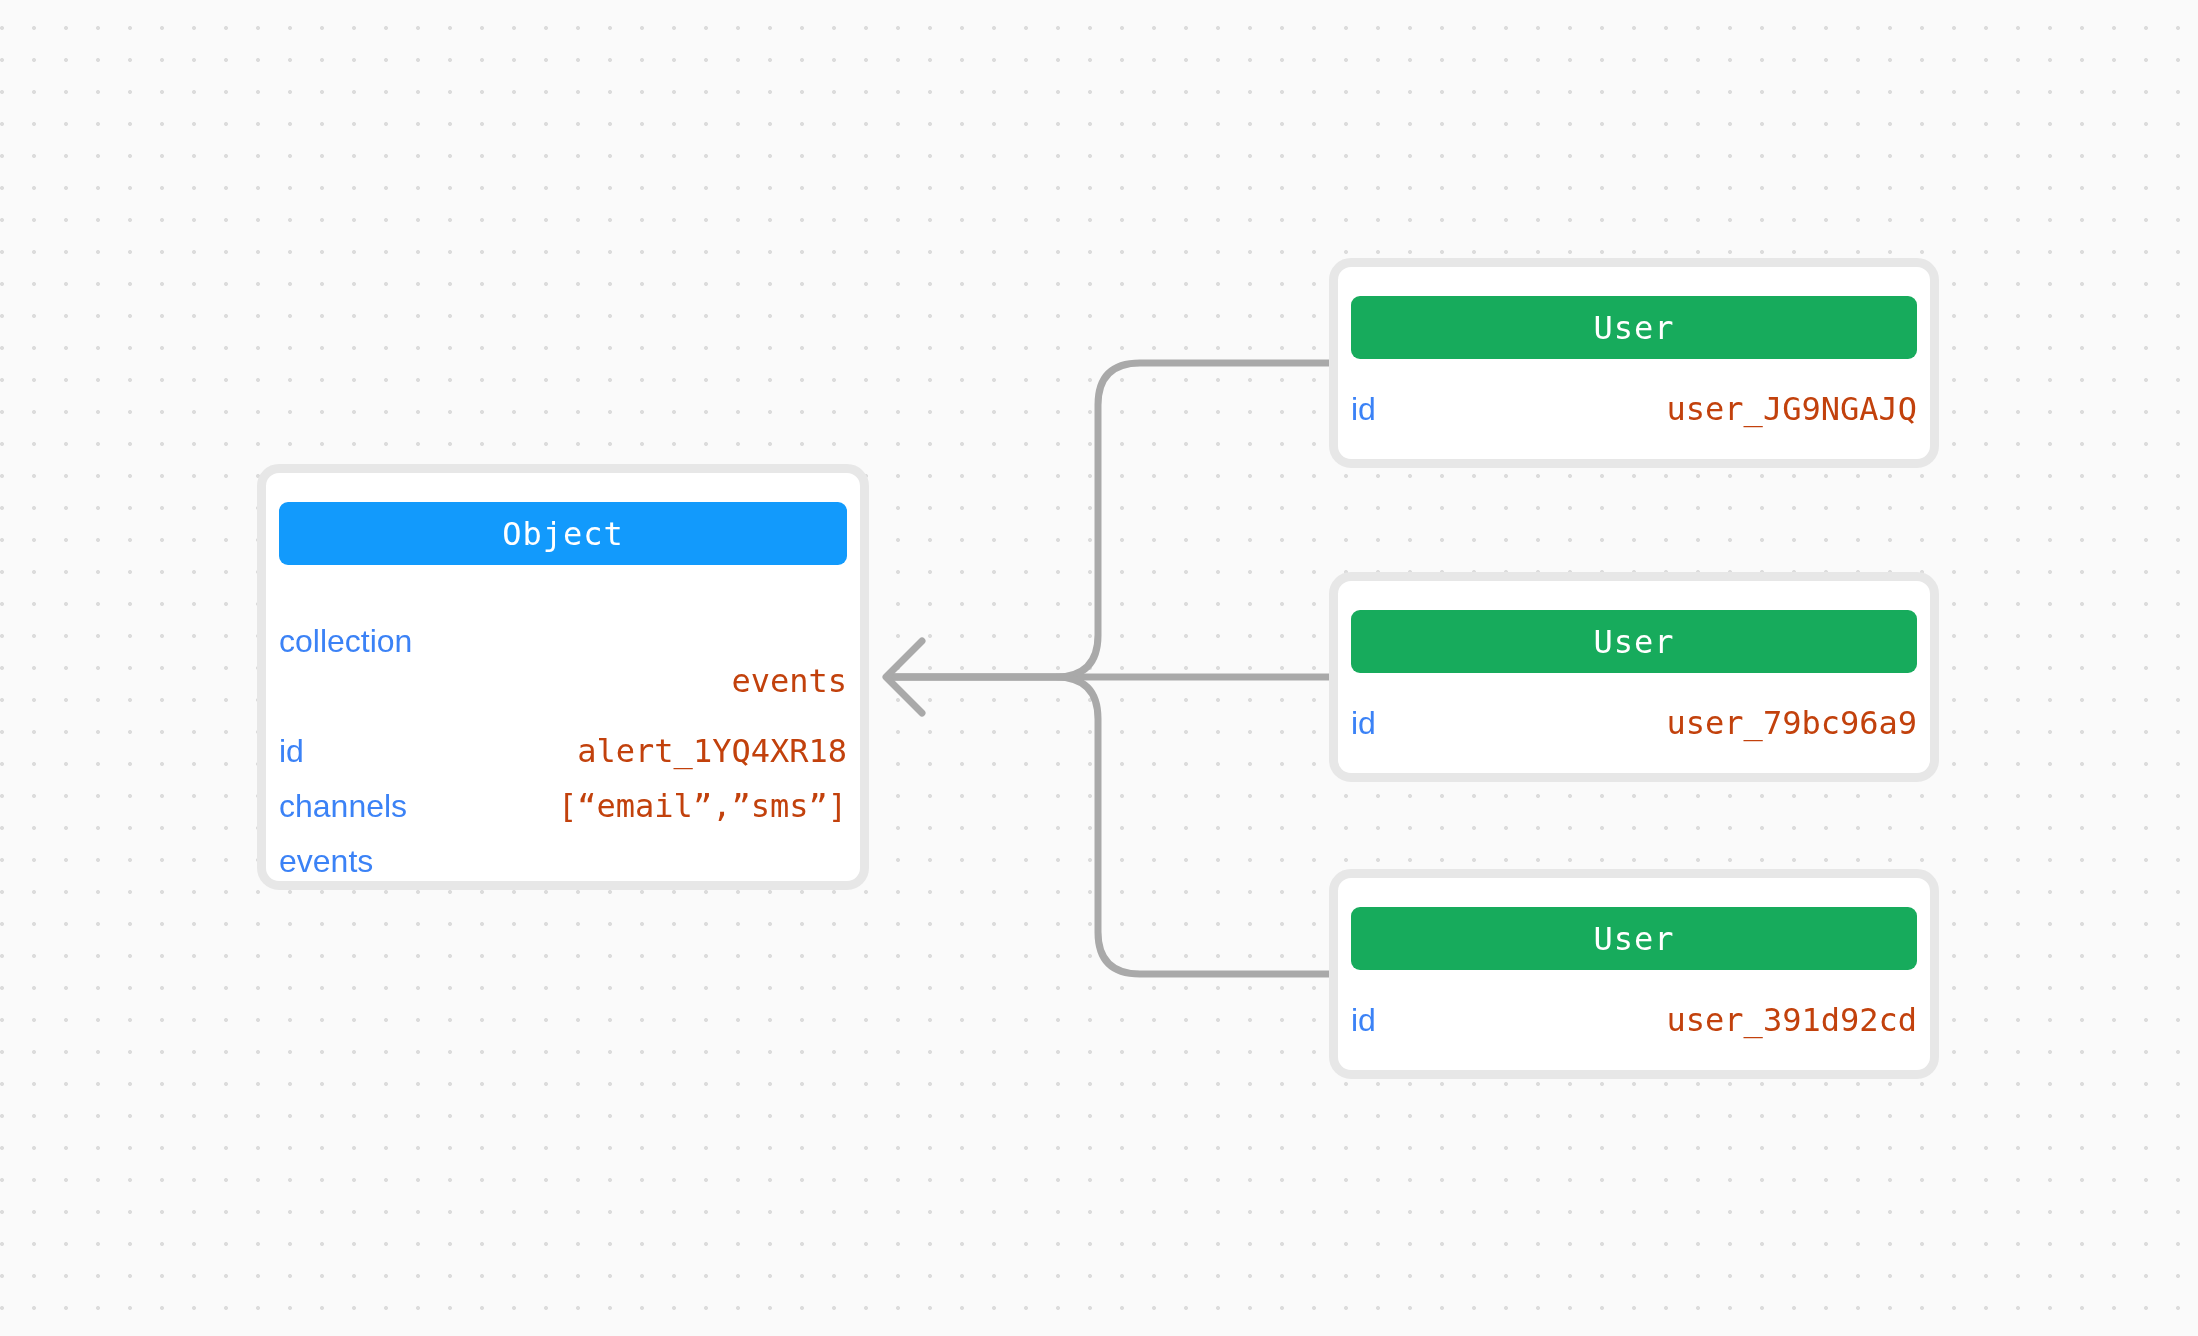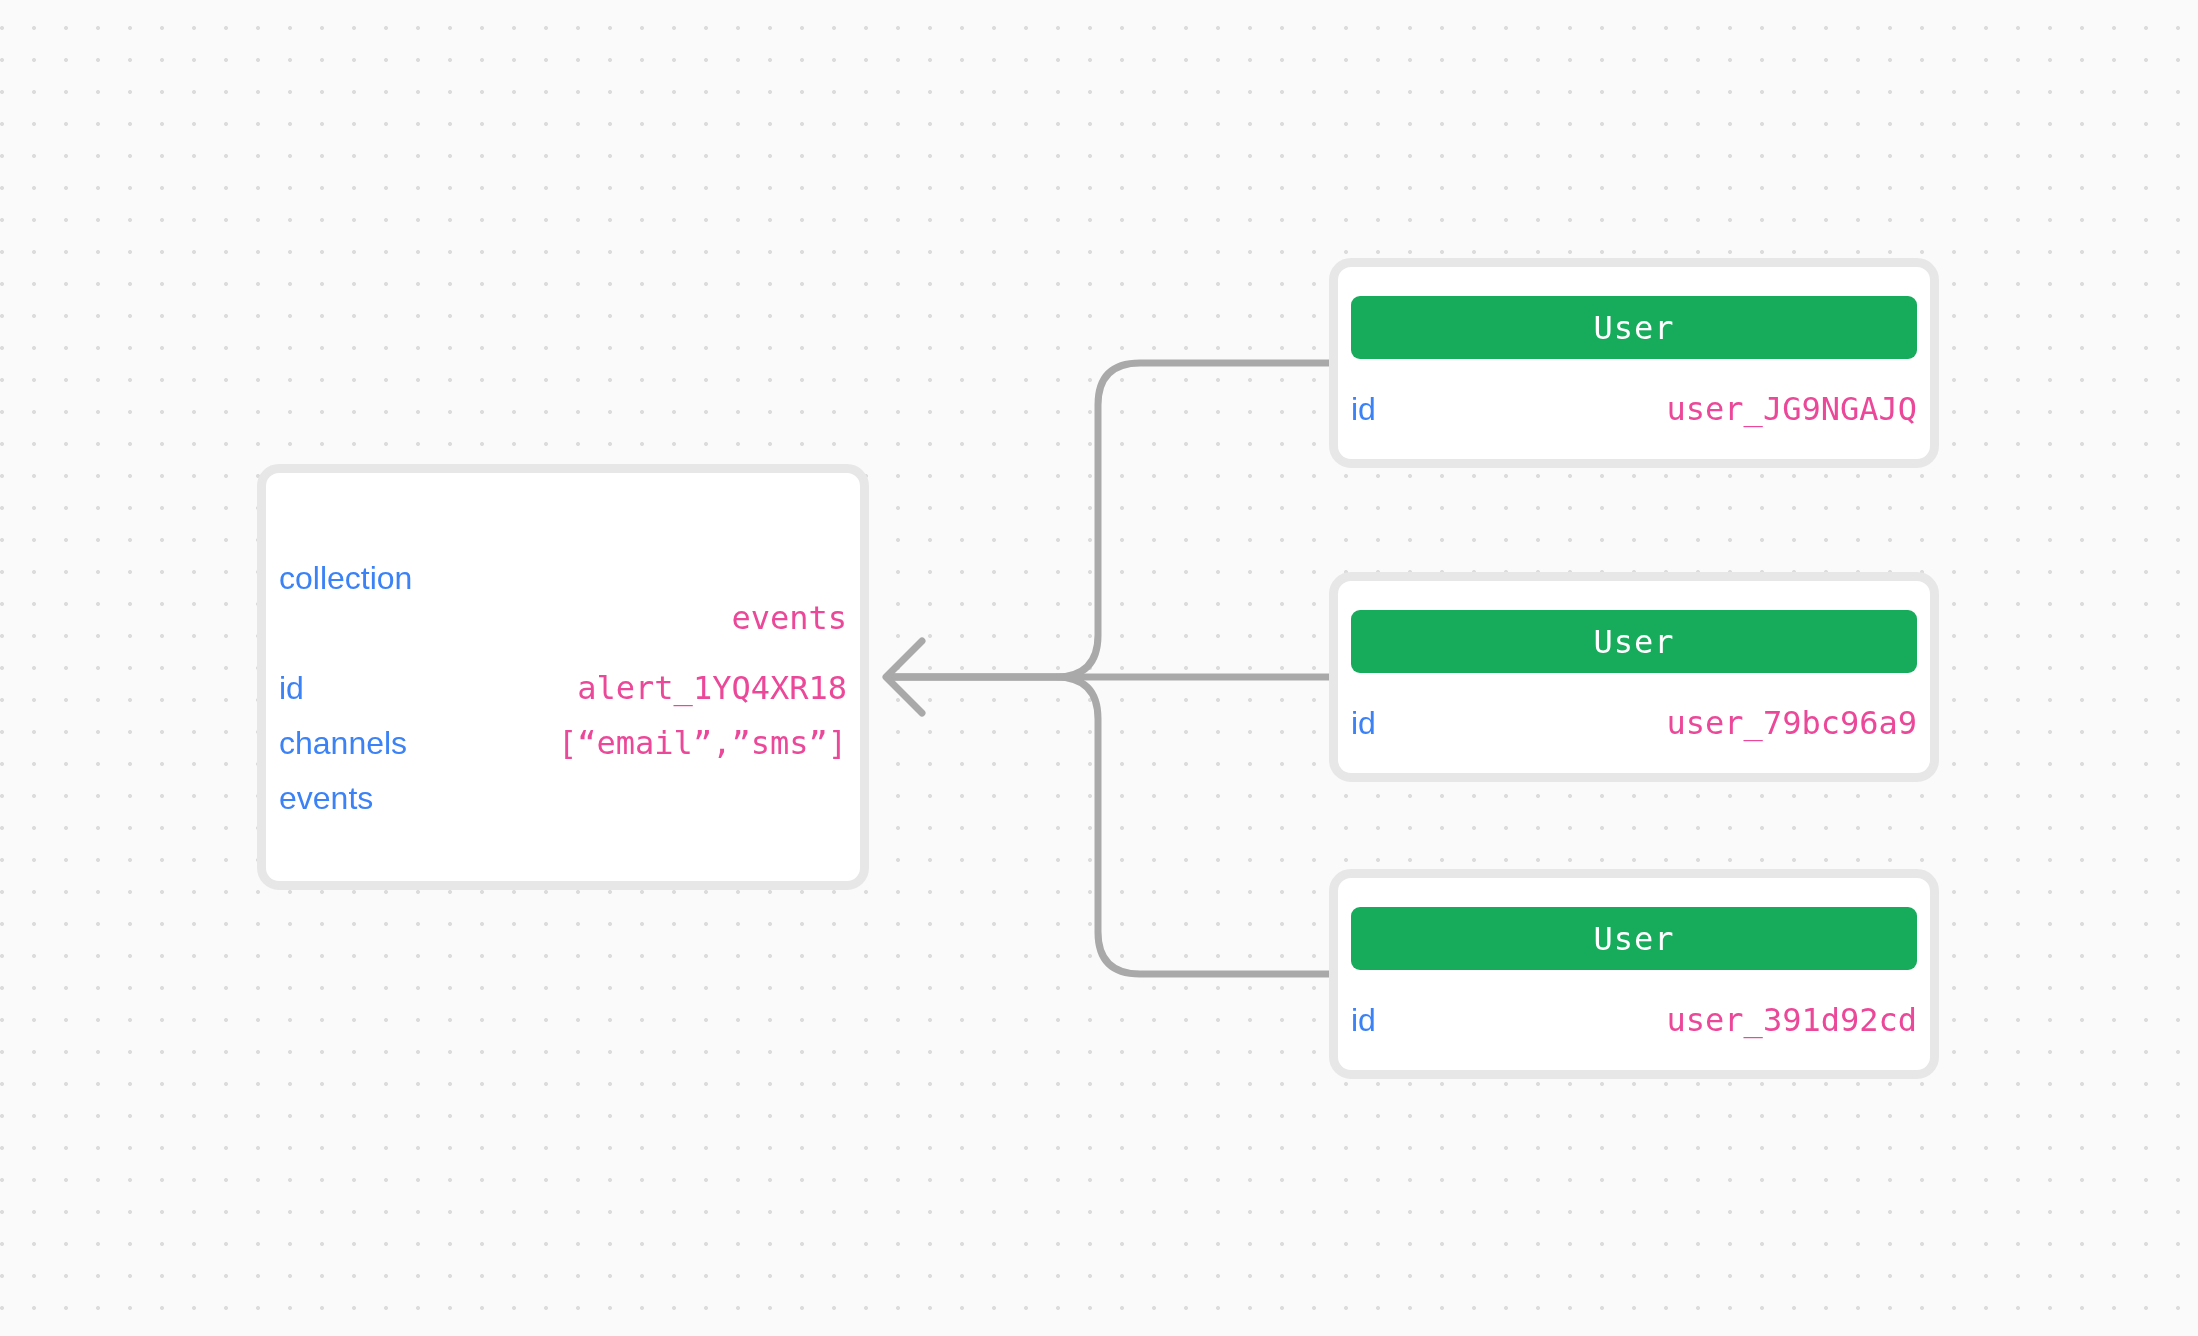--- a/index.html
+++ b/index.html
@@ -71,21 +71,21 @@
     align-items: baseline;
     font-size: 32px;
     line-height: 40px;
     white-space: nowrap;
   }
   .field-label {
     color: #3b82f6;
     font-family: "Liberation Sans", sans-serif;
   }
   .field-value {
-    color: #ec4899;
+    color: #c2410c;
     font-family: "DejaVu Sans Mono", "Liberation Mono", monospace;
     font-weight: 500;
     margin-left: auto;
   }
   .object-card .row-collection { margin-top: 56px; flex-direction: column; }
   .object-card .row-id { margin-top: 30px; }
   .object-card .row-channels,
   .object-card .row-events { margin-top: 15px; gap: 32px; }
   .user-card .row-id { margin-top: 30px; }
 </style>
@@ -97,20 +97,23 @@
   <svg class="edges" width="2198" height="1336" viewBox="0 0 2198 1336">
     <g fill="none" stroke="#a9a9a9" stroke-width="7" stroke-linecap="round" stroke-linejoin="round">
       <path d="M 1330 363 H 1140 Q 1098 363 1098 405 V 635 Q 1098 677 1056 677 H 887"></path>
       <path d="M 1330 677 H 887"></path>
       <path d="M 1330 974 H 1140 Q 1098 974 1098 932 V 719 Q 1098 677 1056 677 H 887"></path>
       <path d="M 922 641 L 886 677 L 922 713"></path>
     </g>
   </svg>
 
   <div class="card object-card">
+    <div class="card-header">
+      <span>Object</span>
+    </div>
     <div class="row row-collection">
       <span class="field-label">collection</span>
       <span class="field-value">events</span>
     </div>
     <div class="row row-id">
       <span class="field-label">id</span>
       <span class="field-value">alert_1YQ4XR18</span>
     </div>
     <div class="row row-channels">
       <span class="field-label">channels</span>

